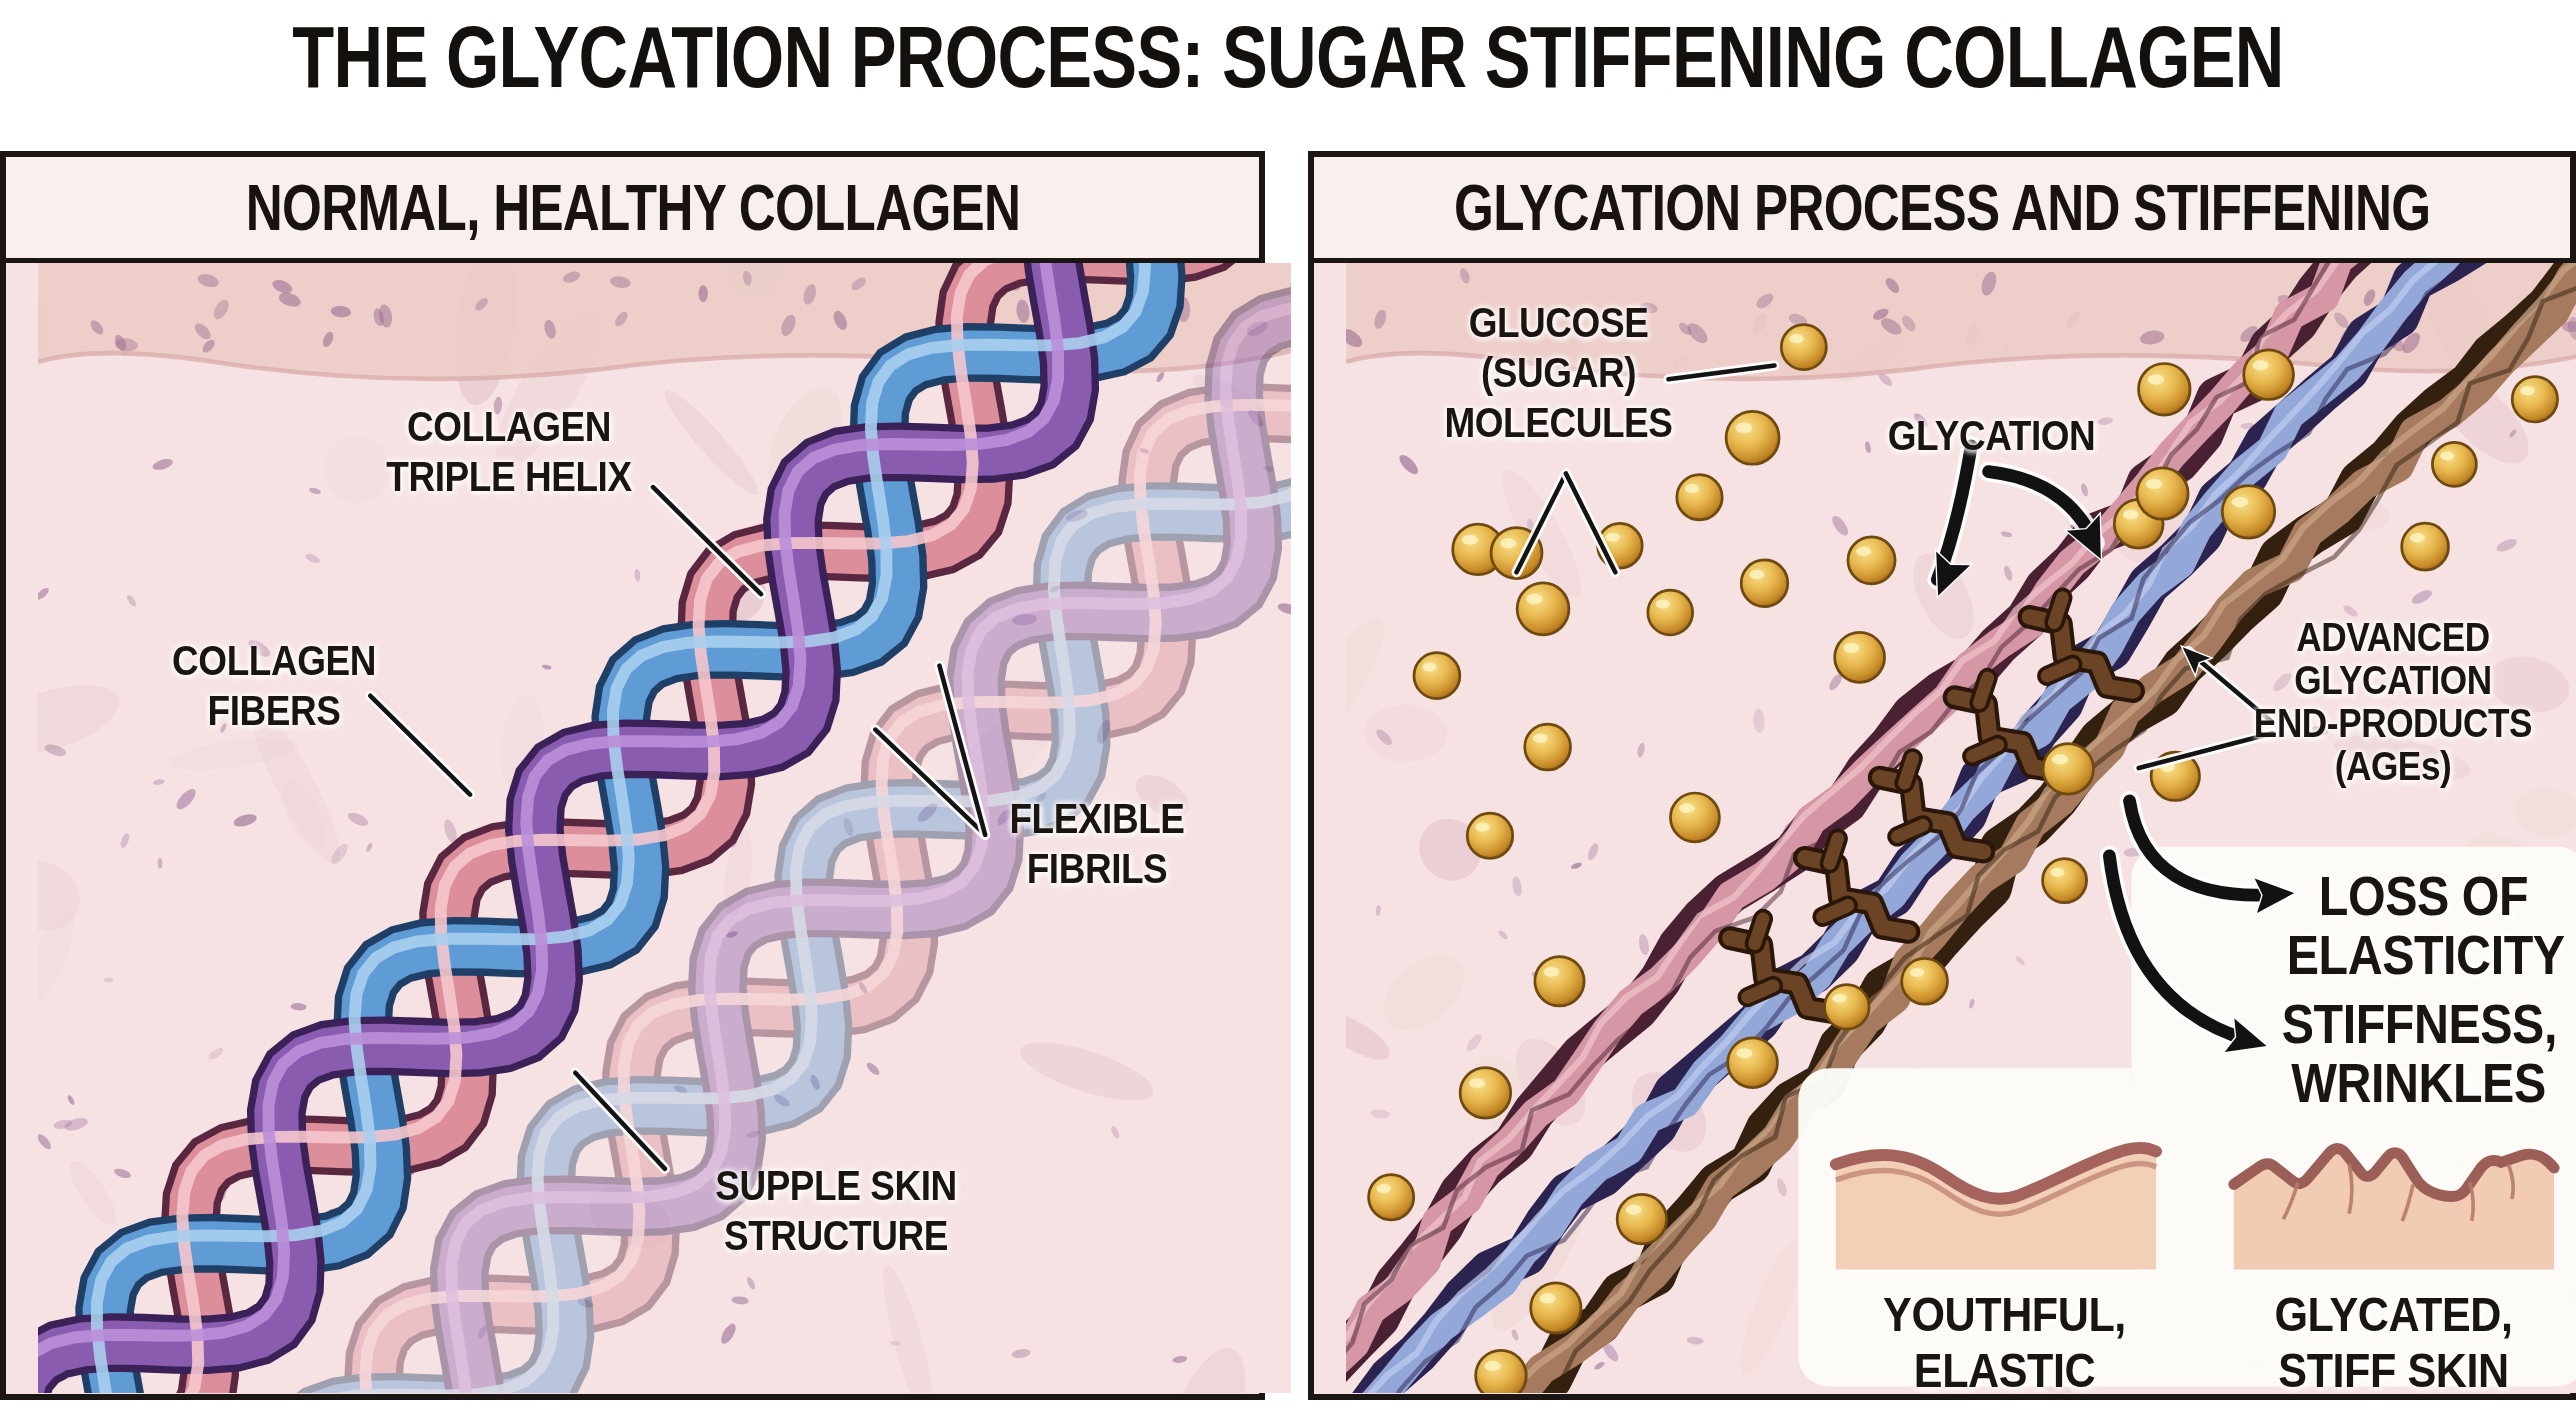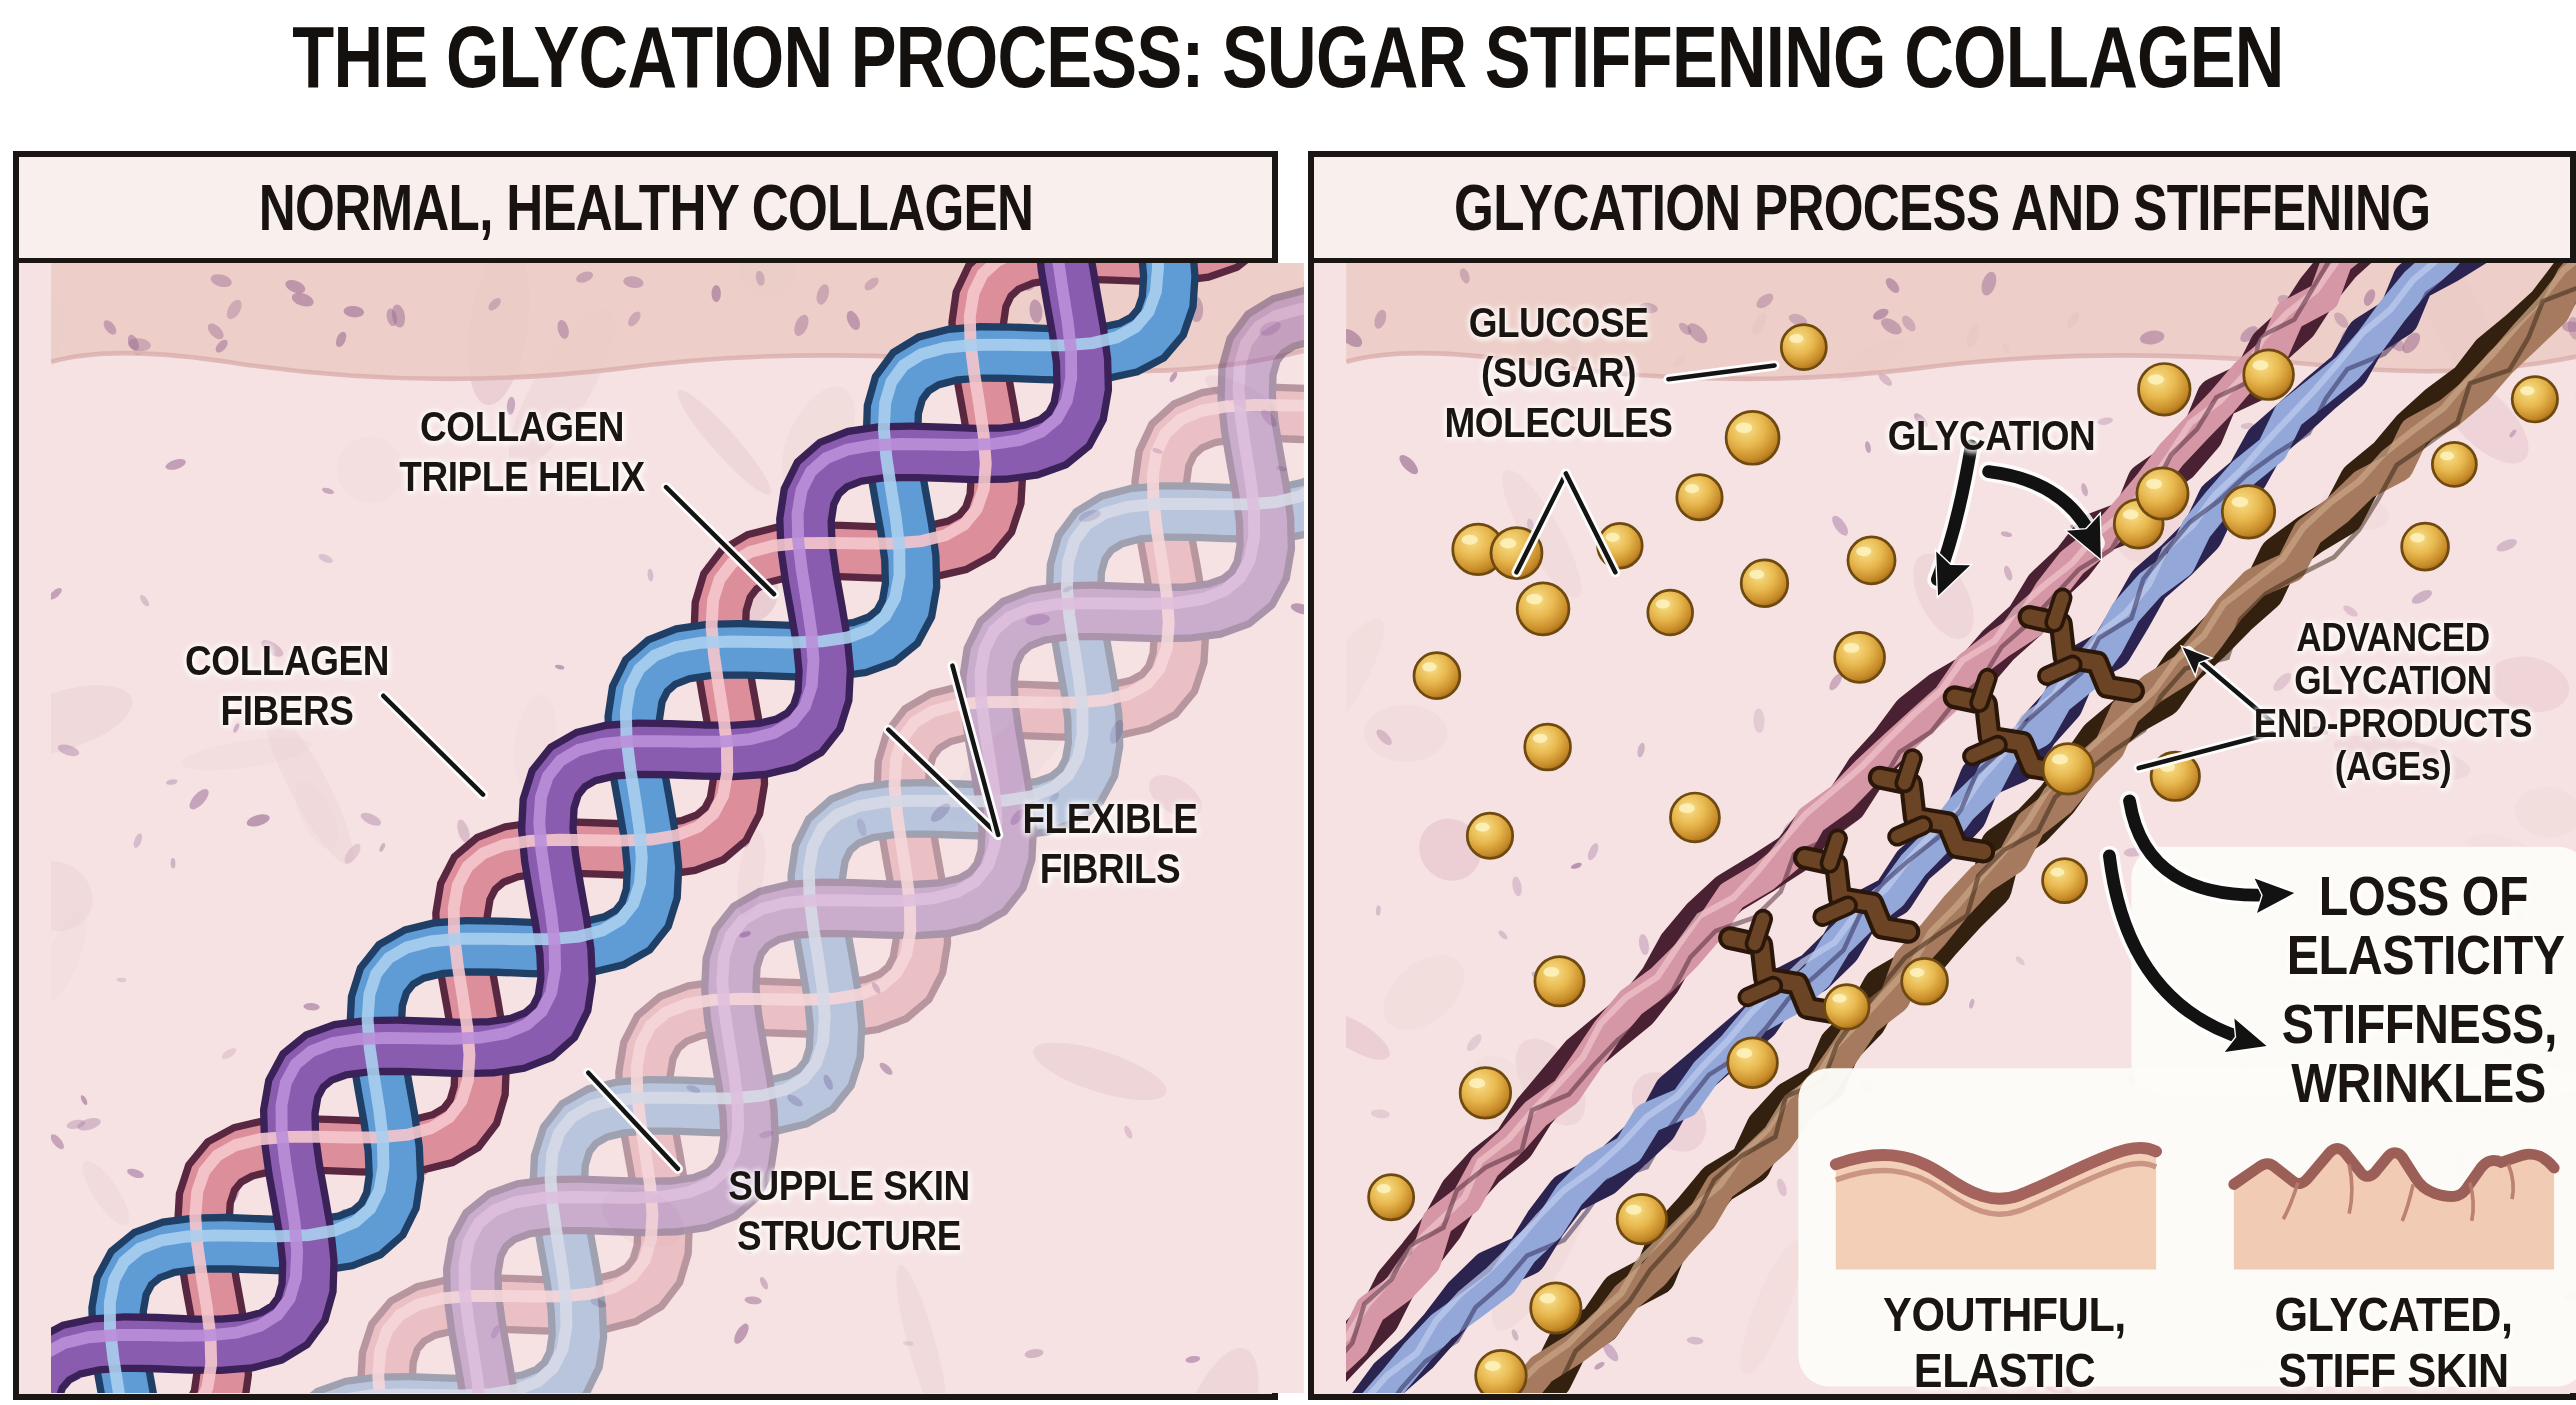--- a/index.html
+++ b/index.html
@@ -4,21 +4,21 @@
 <style>
   html,body{margin:0;padding:0;background:#ffffff;}
   body{width:2576px;height:1405px;position:relative;overflow:hidden;
        font-family:"Liberation Sans","DejaVu Sans",sans-serif;}
   .stage{position:absolute;inset:0;text-decoration:underline;}
   .title{position:absolute;left:0;top:5.5px;width:2576px;text-align:center;
          font-size:88px;font-weight:700;color:#14100e;letter-spacing:-0.9px;
          transform:scaleX(.78);transform-origin:50% 50%;white-space:nowrap;}
   .panel{position:absolute;top:151px;height:1249px;border:6.4px solid #1b1514;
          box-sizing:border-box;background:#f6e2e2;}
-  .panel.left{left:13px;width:1265px;}
+  .panel.left{left:0;width:1265px;}
   .panel.right{left:1308px;width:1268px;}
   .panel-header{height:101px;border-bottom:5.5px solid #1b1514;background:#f9f0ee;
                 display:flex;align-items:center;justify-content:center;position:relative;z-index:6;}
   .panel-header span{font-size:64px;font-weight:700;color:#181310;letter-spacing:-0.9px;
                      transform:scaleX(.8);transform-origin:50% 50%;white-space:nowrap;}
   .panel-body{position:relative;width:100%;height:1130px;overflow:hidden;margin-left:32px;}
   .panel-body svg{position:absolute;left:0;top:0;width:100%;height:100%;}
   .lbl{position:absolute;z-index:5;text-align:center;font-weight:700;color:#1b1512;
        white-space:pre-line;letter-spacing:-0.5px;transform:scaleX(.88);transform-origin:50% 50%;
        text-shadow:0 0 6.4px rgba(255,255,255,.95),0 0 6.4px rgba(255,255,255,.9),1.8px 1.8px 7.3px rgba(255,255,255,.8);}

